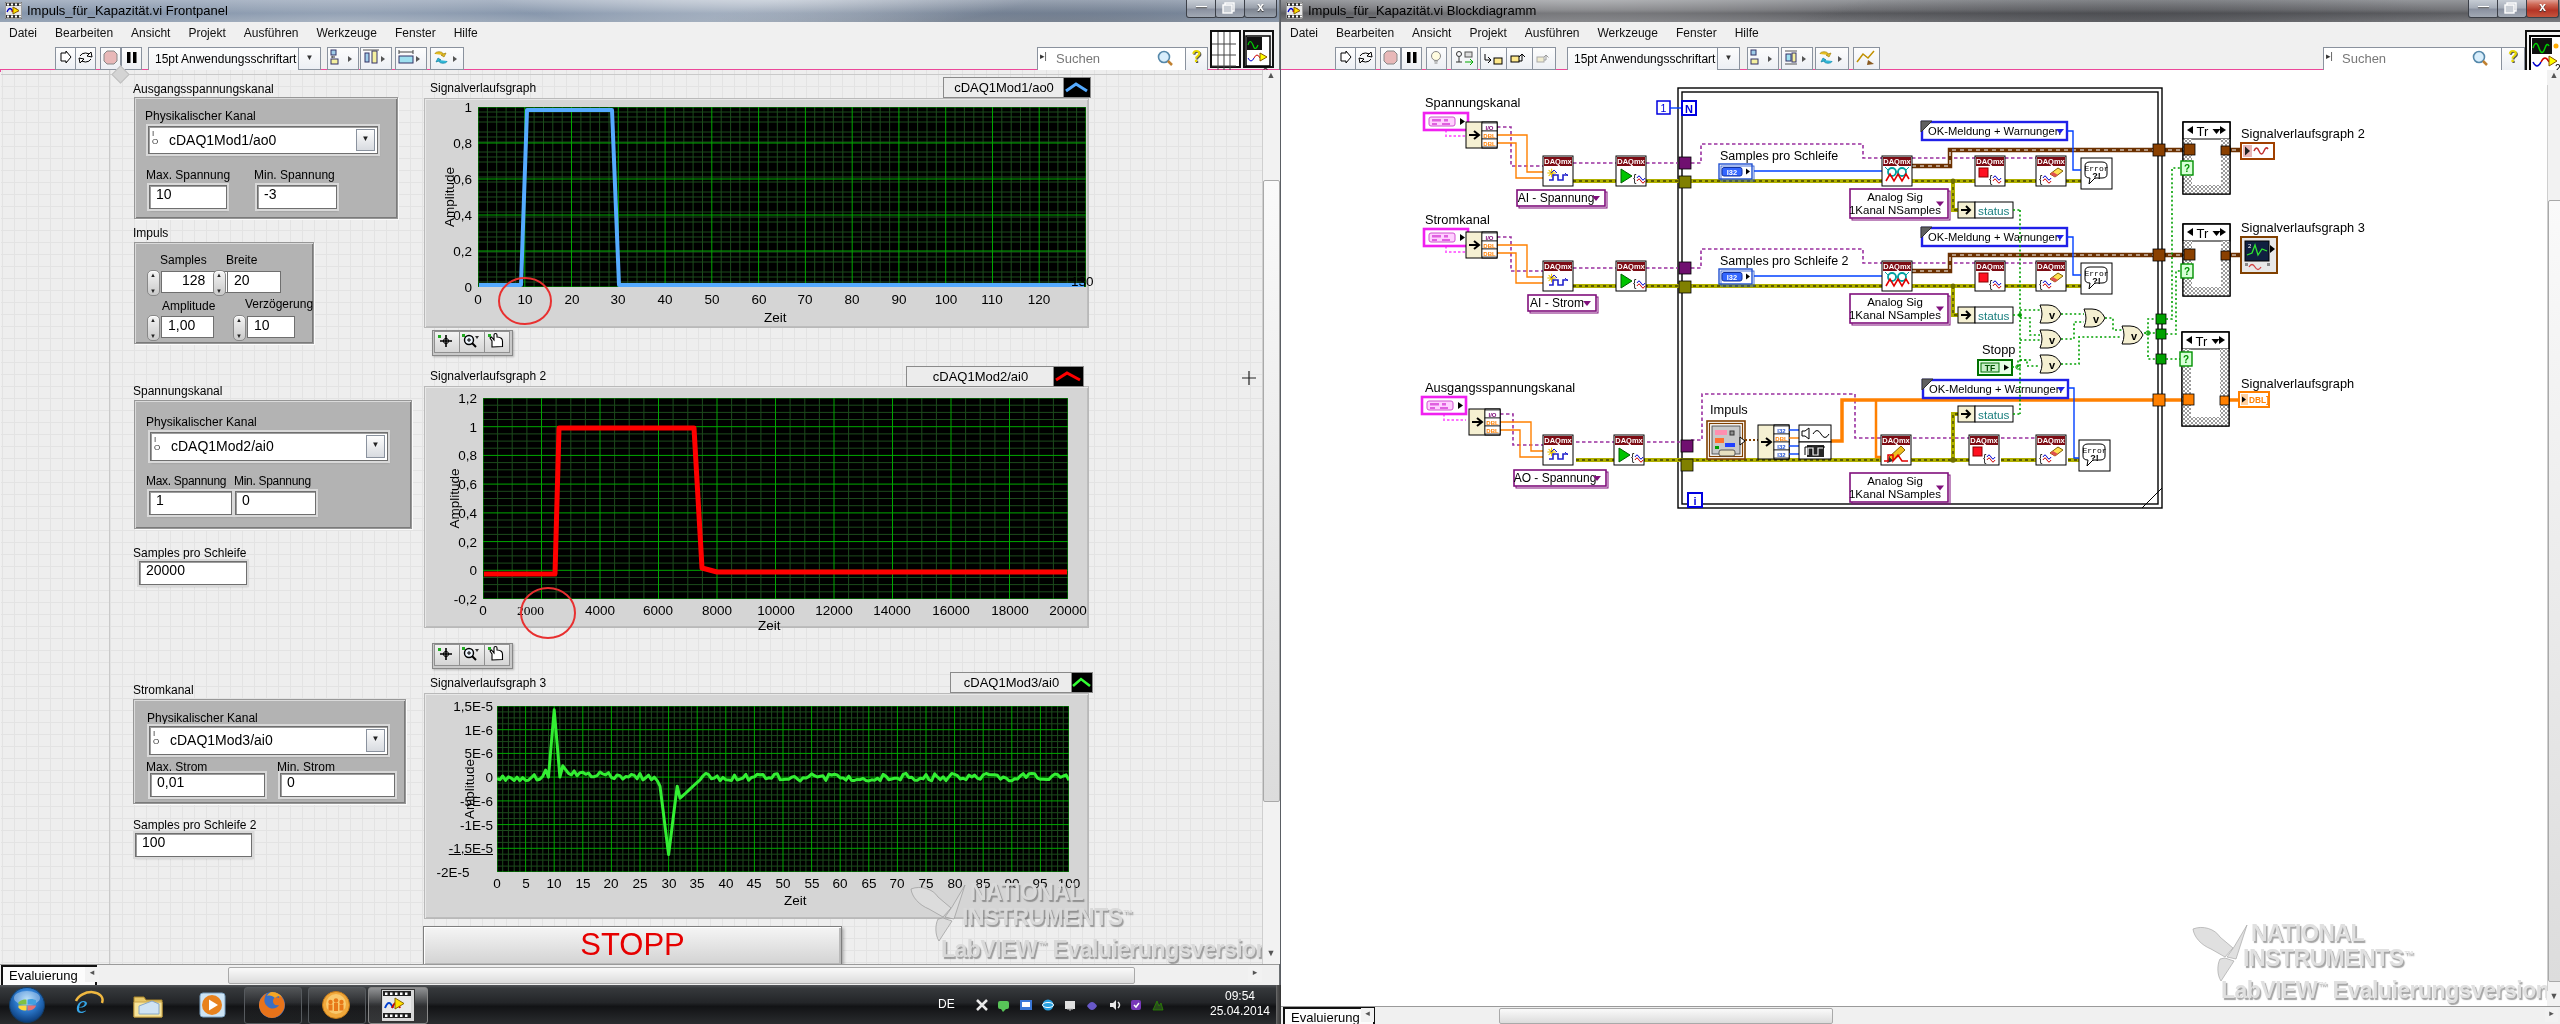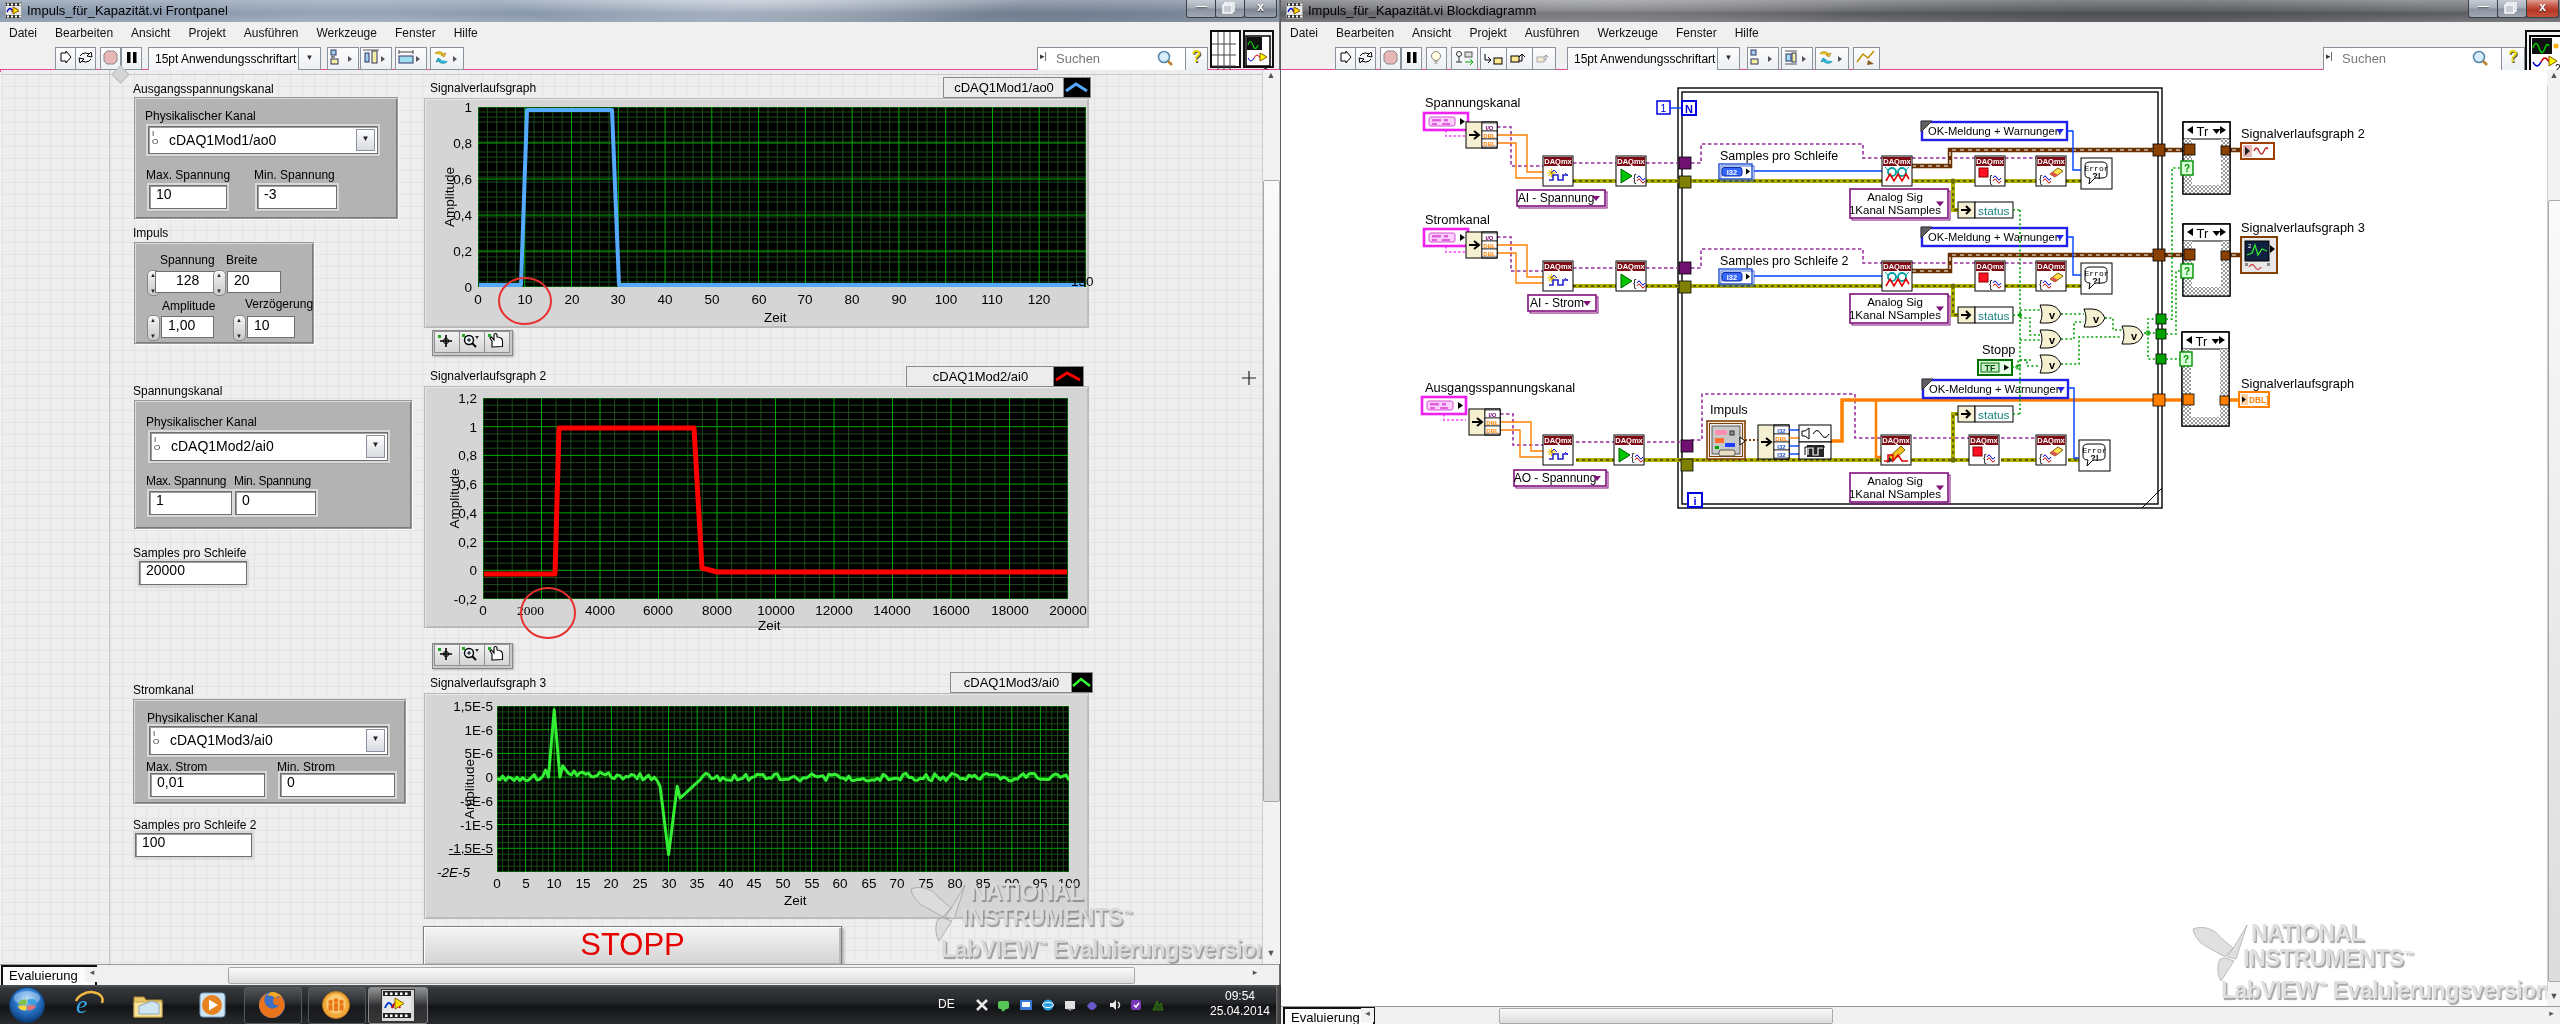--- a/index.html
+++ b/index.html
@@ -164,24 +164,24 @@
           <div class="dd">▼</div>
       </div>
       <div class="lvlabel" style="left:11px;top:70px;">Max. Spannung</div>
       <div class="lvlabel" style="left:119px;top:70px;">Min. Spannung</div>
       <div class="field" style="left:14px;top:87px;width:70px;height:22px;">10</div>
       <div class="field" style="left:122px;top:87px;width:72px;height:22px;">-3</div>
     </div>
 
     <div class="lvlabel" style="left:132px;top:156px;">Impuls</div>
     <div class="cluster" style="left:133px;top:172px;width:178px;height:100px;">
-      <div class="lvlabel" style="left:25px;top:10px;">Spannung</div>
+      <div class="lvlabel" style="left:25px;top:10px;">Samples</div>
       <div class="lvlabel" style="left:91px;top:10px;">Breite</div>
       <div class="spin" style="left:12px;top:27px;"></div>
-      <div class="field" style="left:20px;top:28px;width:45px;height:20px;box-shadow:none;padding-left:20px;">128</div>
+      <div class="field" style="left:26px;top:28px;width:45px;height:20px;box-shadow:none;padding-left:20px;">128</div>
       <div class="spin" style="left:78px;top:27px;"></div>
       <div class="field" style="left:92px;top:28px;width:46px;height:20px;box-shadow:none;">20</div>
       <div class="lvlabel" style="left:27px;top:56px;">Amplitude</div>
       <div class="lvlabel" style="left:110px;top:54px;">Verzögerung</div>
       <div class="spin" style="left:12px;top:72px;"></div>
       <div class="field" style="left:26px;top:73px;width:45px;height:20px;box-shadow:none;">1,00</div>
       <div class="spin" style="left:98px;top:72px;"></div>
       <div class="field" style="left:112px;top:73px;width:40px;height:20px;box-shadow:none;">10</div>
     </div>
 
@@ -623,21 +623,21 @@
 <div class="axis" style="left:995px;top:806px;width:32px;text-align:center;">90</div>
 <div class="axis" style="left:1023px;top:806px;width:32px;text-align:center;">95</div>
 <div class="axis" style="left:1052px;top:806px;width:32px;text-align:center;">100</div>
 <div class="axis" style="left:436px;top:629px;width:56px;text-align:right;">1,5E-5</div>
 <div class="axis" style="left:436px;top:653px;width:56px;text-align:right;">1E-6</div>
 <div class="axis" style="left:436px;top:676px;width:56px;text-align:right;">5E-6</div>
 <div class="axis" style="left:436px;top:700px;width:56px;text-align:right;">0</div>
 <div class="axis" style="left:436px;top:724px;width:56px;text-align:right;">-5E-6</div>
 <div class="axis" style="left:436px;top:748px;width:56px;text-align:right;">-1E-5</div>
 <div class="axis" style="left:436px;top:771px;width:56px;text-align:right;text-decoration:underline;">-1,5E-5</div>
-<div class="axis" style="left:436px;top:795px;width:56px;text-align:left;font-style:italic;">-2E-5</div>
+<div class="axis" style="left:424px;top:795px;width:56px;text-align:center;">-2E-5</div>
 
     <div class="abs" style="left:431px;top:260px;width:79px;height:24px;background:#c9c9c9;border:1px solid #888;box-shadow:1px 1px 2px #00000040;"></div>
     <div class="abs" style="left:433px;top:261px;width:24px;height:20px;background:linear-gradient(#f2f2f2,#d5d5d5);border:1px solid #909090;"><svg width="22" height="18">
           <path d="M11 3 v12 M5 9 h12" stroke="#000" stroke-width="1.6"></path>
           <circle cx="11" cy="9" r="2.6" fill="none" stroke="#000"></circle>
           <rect x="3" y="3" width="3" height="3" fill="#2a2"></rect>
         </svg></div>
     <div class="abs" style="left:458px;top:261px;width:24px;height:20px;background:linear-gradient(#f2f2f2,#d5d5d5);border:1px solid #909090;"><svg width="22" height="18">
           <circle cx="9" cy="8" r="4.5" fill="#eef6ff" stroke="#000" stroke-width="1.4"></circle>
           <path d="M12 11 l4 4" stroke="#000" stroke-width="2"></path>

